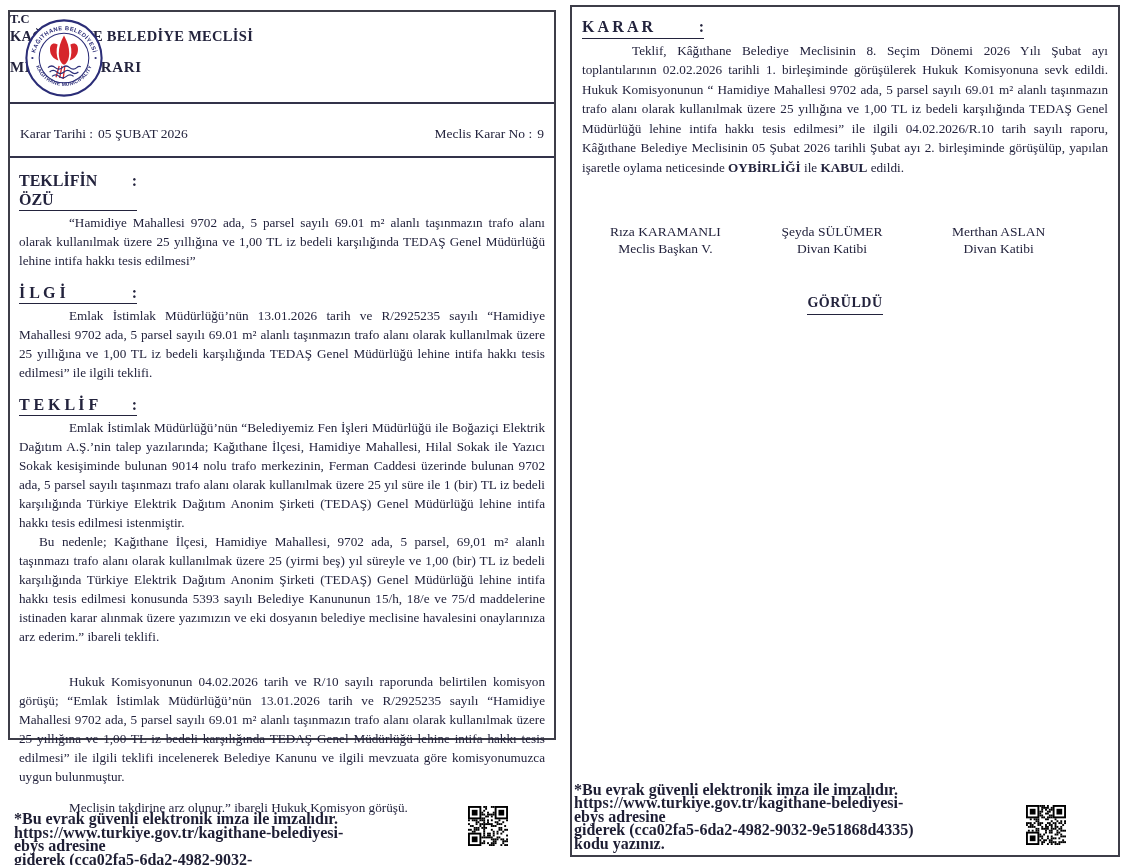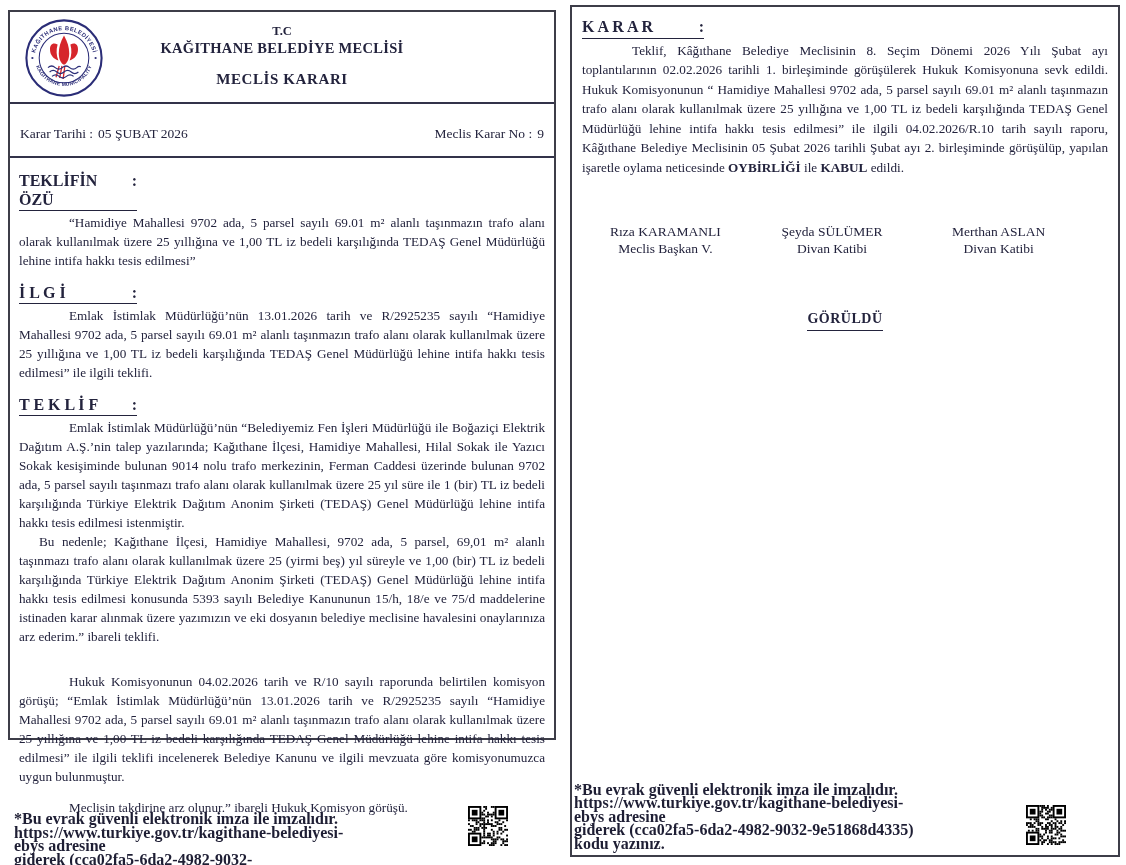--- a/index.html
+++ b/index.html
@@ -11,21 +11,21 @@
   }
   .page {
     position:absolute; background:#fff; border:2px solid #3d3d48;
   }
   .page-left  { left:8px;  top:10px; width:548px; height:730px; }
   .page-right { left:570px; top:5px;  width:550px; height:852px; }
 
   
   .hdr { position:relative; height:90px; }
   .logo { position:absolute; left:14px; top:6px; width:80px; height:80px; }
-  .hdr-titles { text-align:center; padding-top:12px; }
+  .hdr-titles { text-align:left; }
   .t-tc  { font-weight:bold; font-size:12.5px; }
   .t-org { font-weight:bold; font-size:14.5px; letter-spacing:.3px; margin-top:1px; }
   .t-doc { font-weight:bold; font-size:15px; letter-spacing:.6px; margin-top:14px; }
   .rule { border-top:2px solid #33334a; }
   .meta-row { display:flex; justify-content:space-between; padding:22px 10px 14px 10px; font-size:13.5px; }
   .meta b { font-weight:normal; }
   .meta .val { margin-left:5px; font-weight:normal; }
 
   
   .content { padding:0 9px; font-size:13.2px; line-height:19px; text-align:justify; }
@@ -38,21 +38,21 @@
   p { margin:0; }
   .p-indent    { text-indent:50px; }
   .p-indent-sm { text-indent:20px; }
   .gap-sm { margin-top:26px; }
   .gap-md { margin-top:12px; }
 
   
   .content-r { padding:0 10px; font-size:13.2px; line-height:19.5px; text-align:justify; }
   .sig-row { display:flex; margin-top:46px; padding-right:26px; text-align:center; font-size:13.5px; line-height:17px; }
   .sig { flex:1; }
-  .goruldu-wrap { text-align:center; margin-top:52px; }
+  .goruldu-wrap { text-align:center; margin-top:36px; }
   .goruldu {
     font-weight:bold; font-size:14px; letter-spacing:.5px;
     border-bottom:1.7px solid #23233d; padding-bottom:1px; display:inline-block;
   }
   .president { text-align:center; margin-top:40px; font-size:13.5px; line-height:17px; }
 
   
   .footer-block { font-size:16px; font-weight:bold; line-height:13.5px; color:#1e1e34; }
   .footer-left  { position:absolute; left:14px; top:812px; width:330px; }
   .footer-right { position:absolute; left:2px;  bottom:5px; width:340px; }

